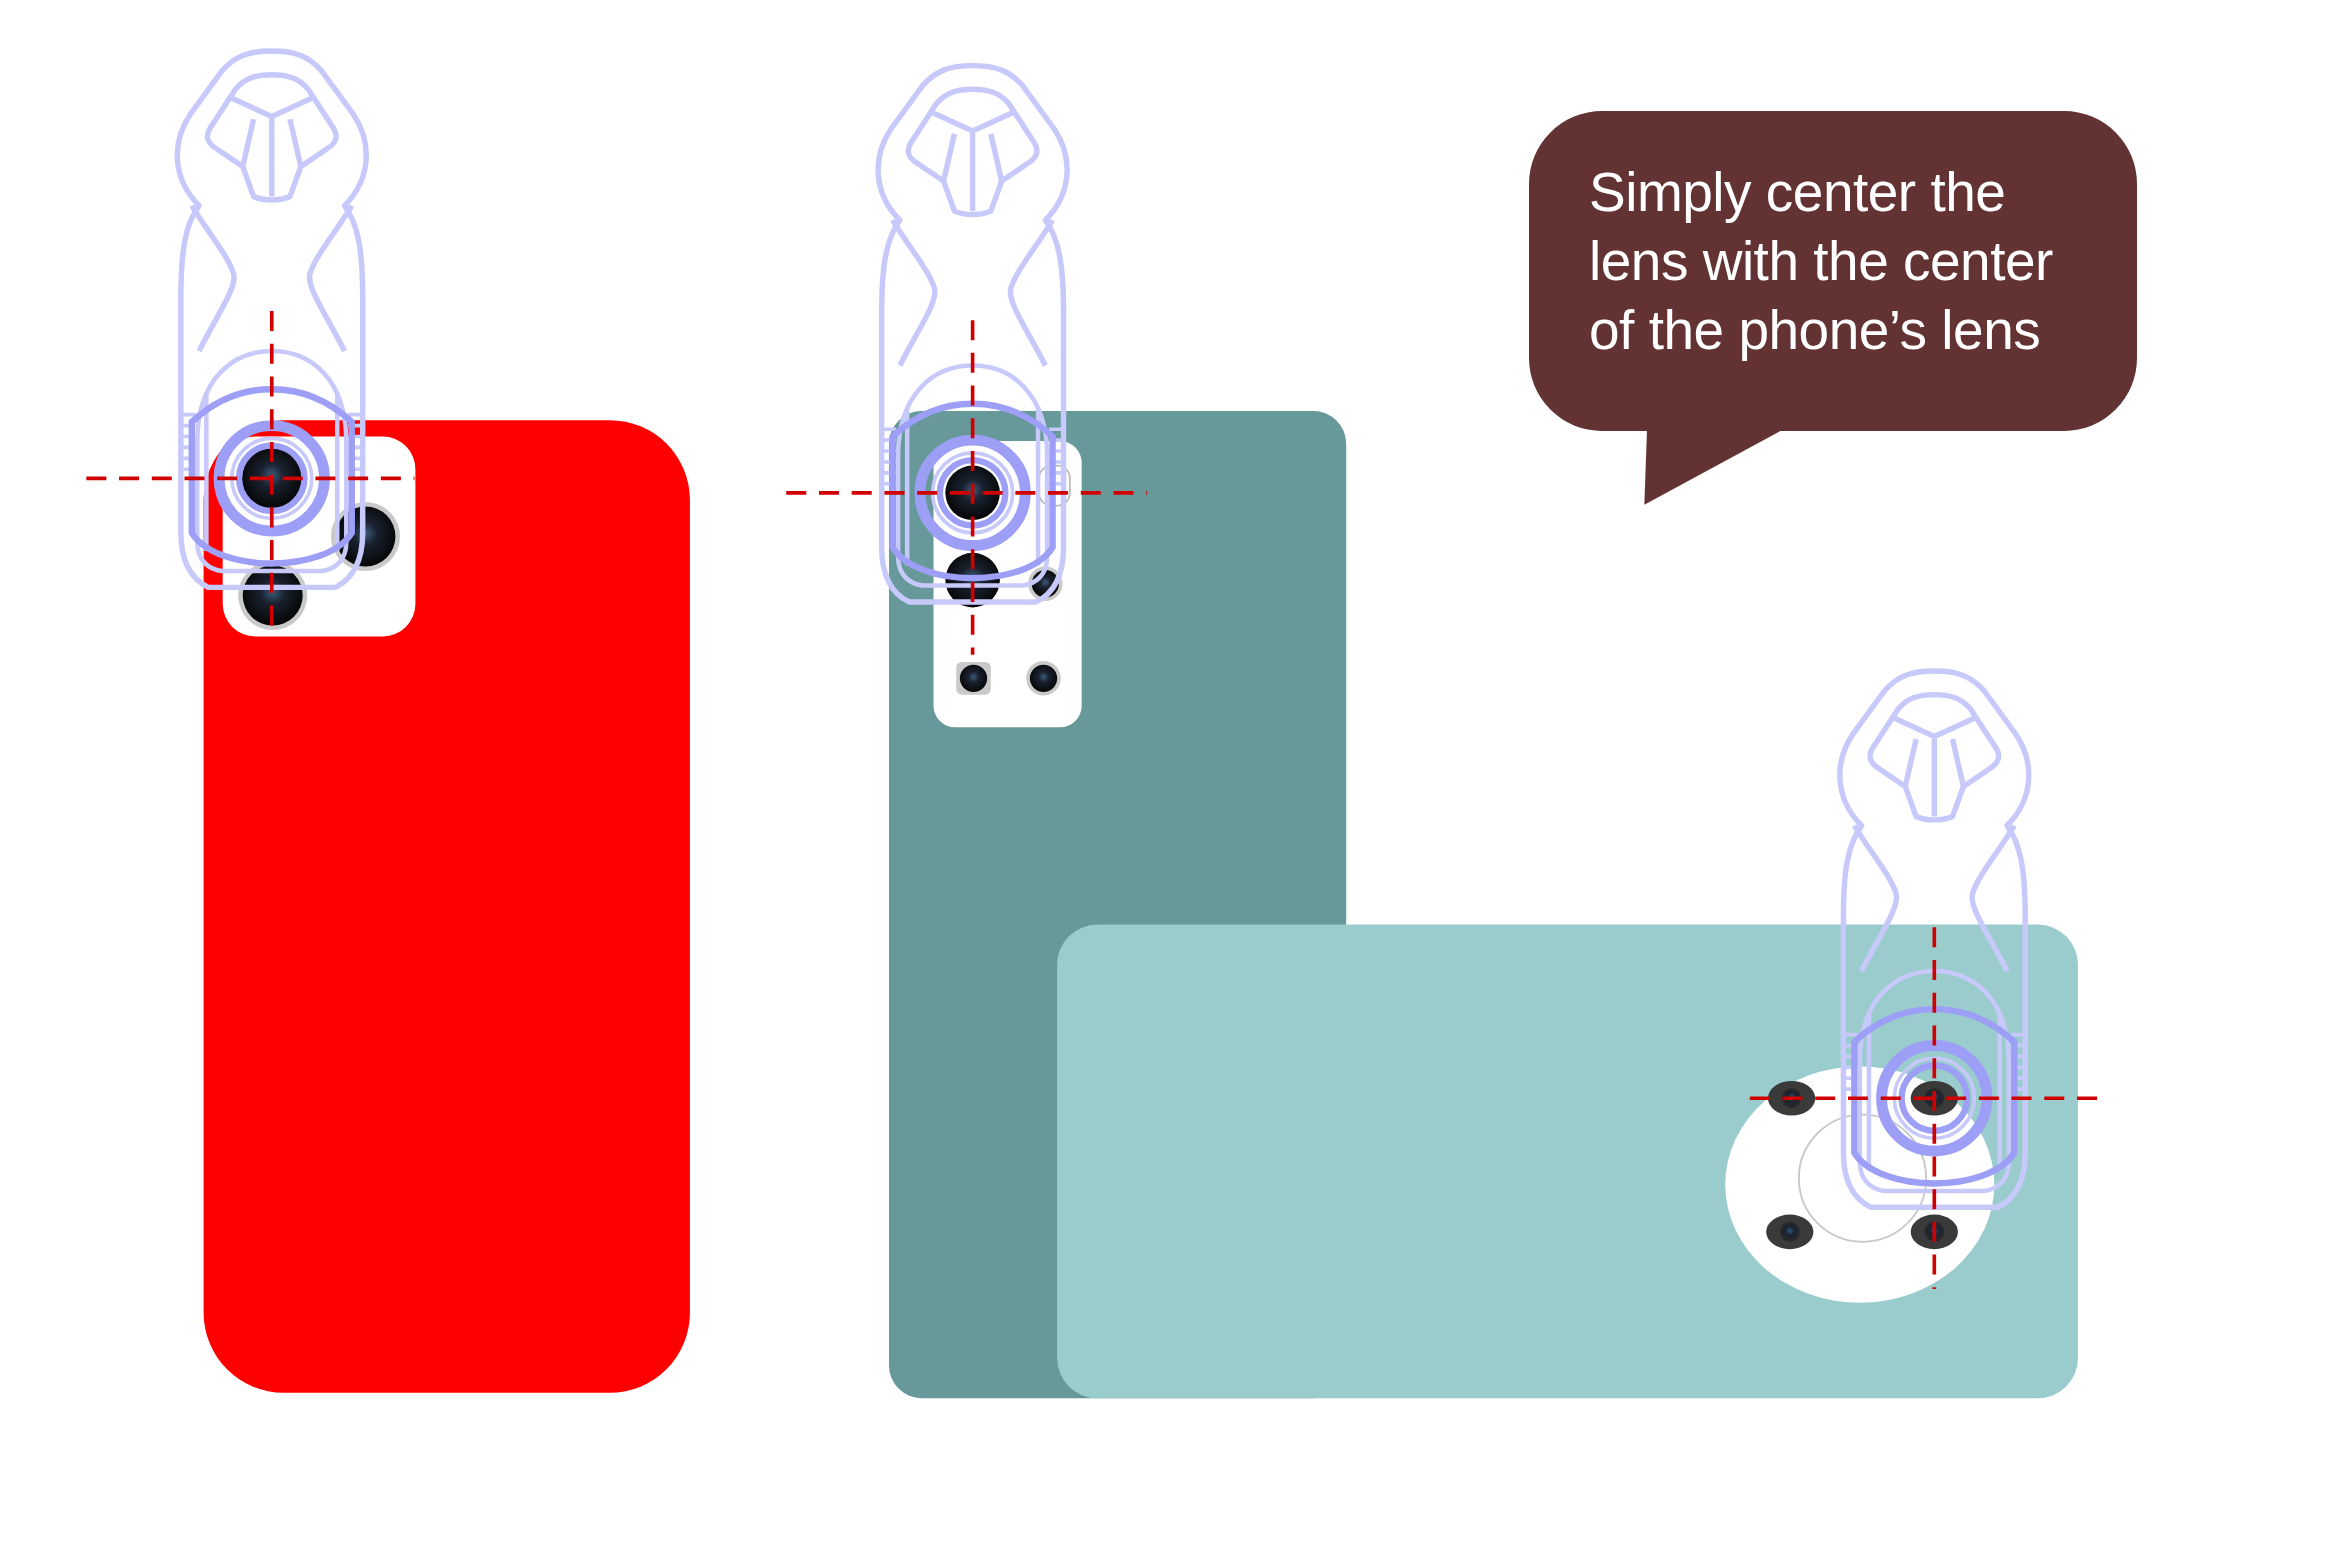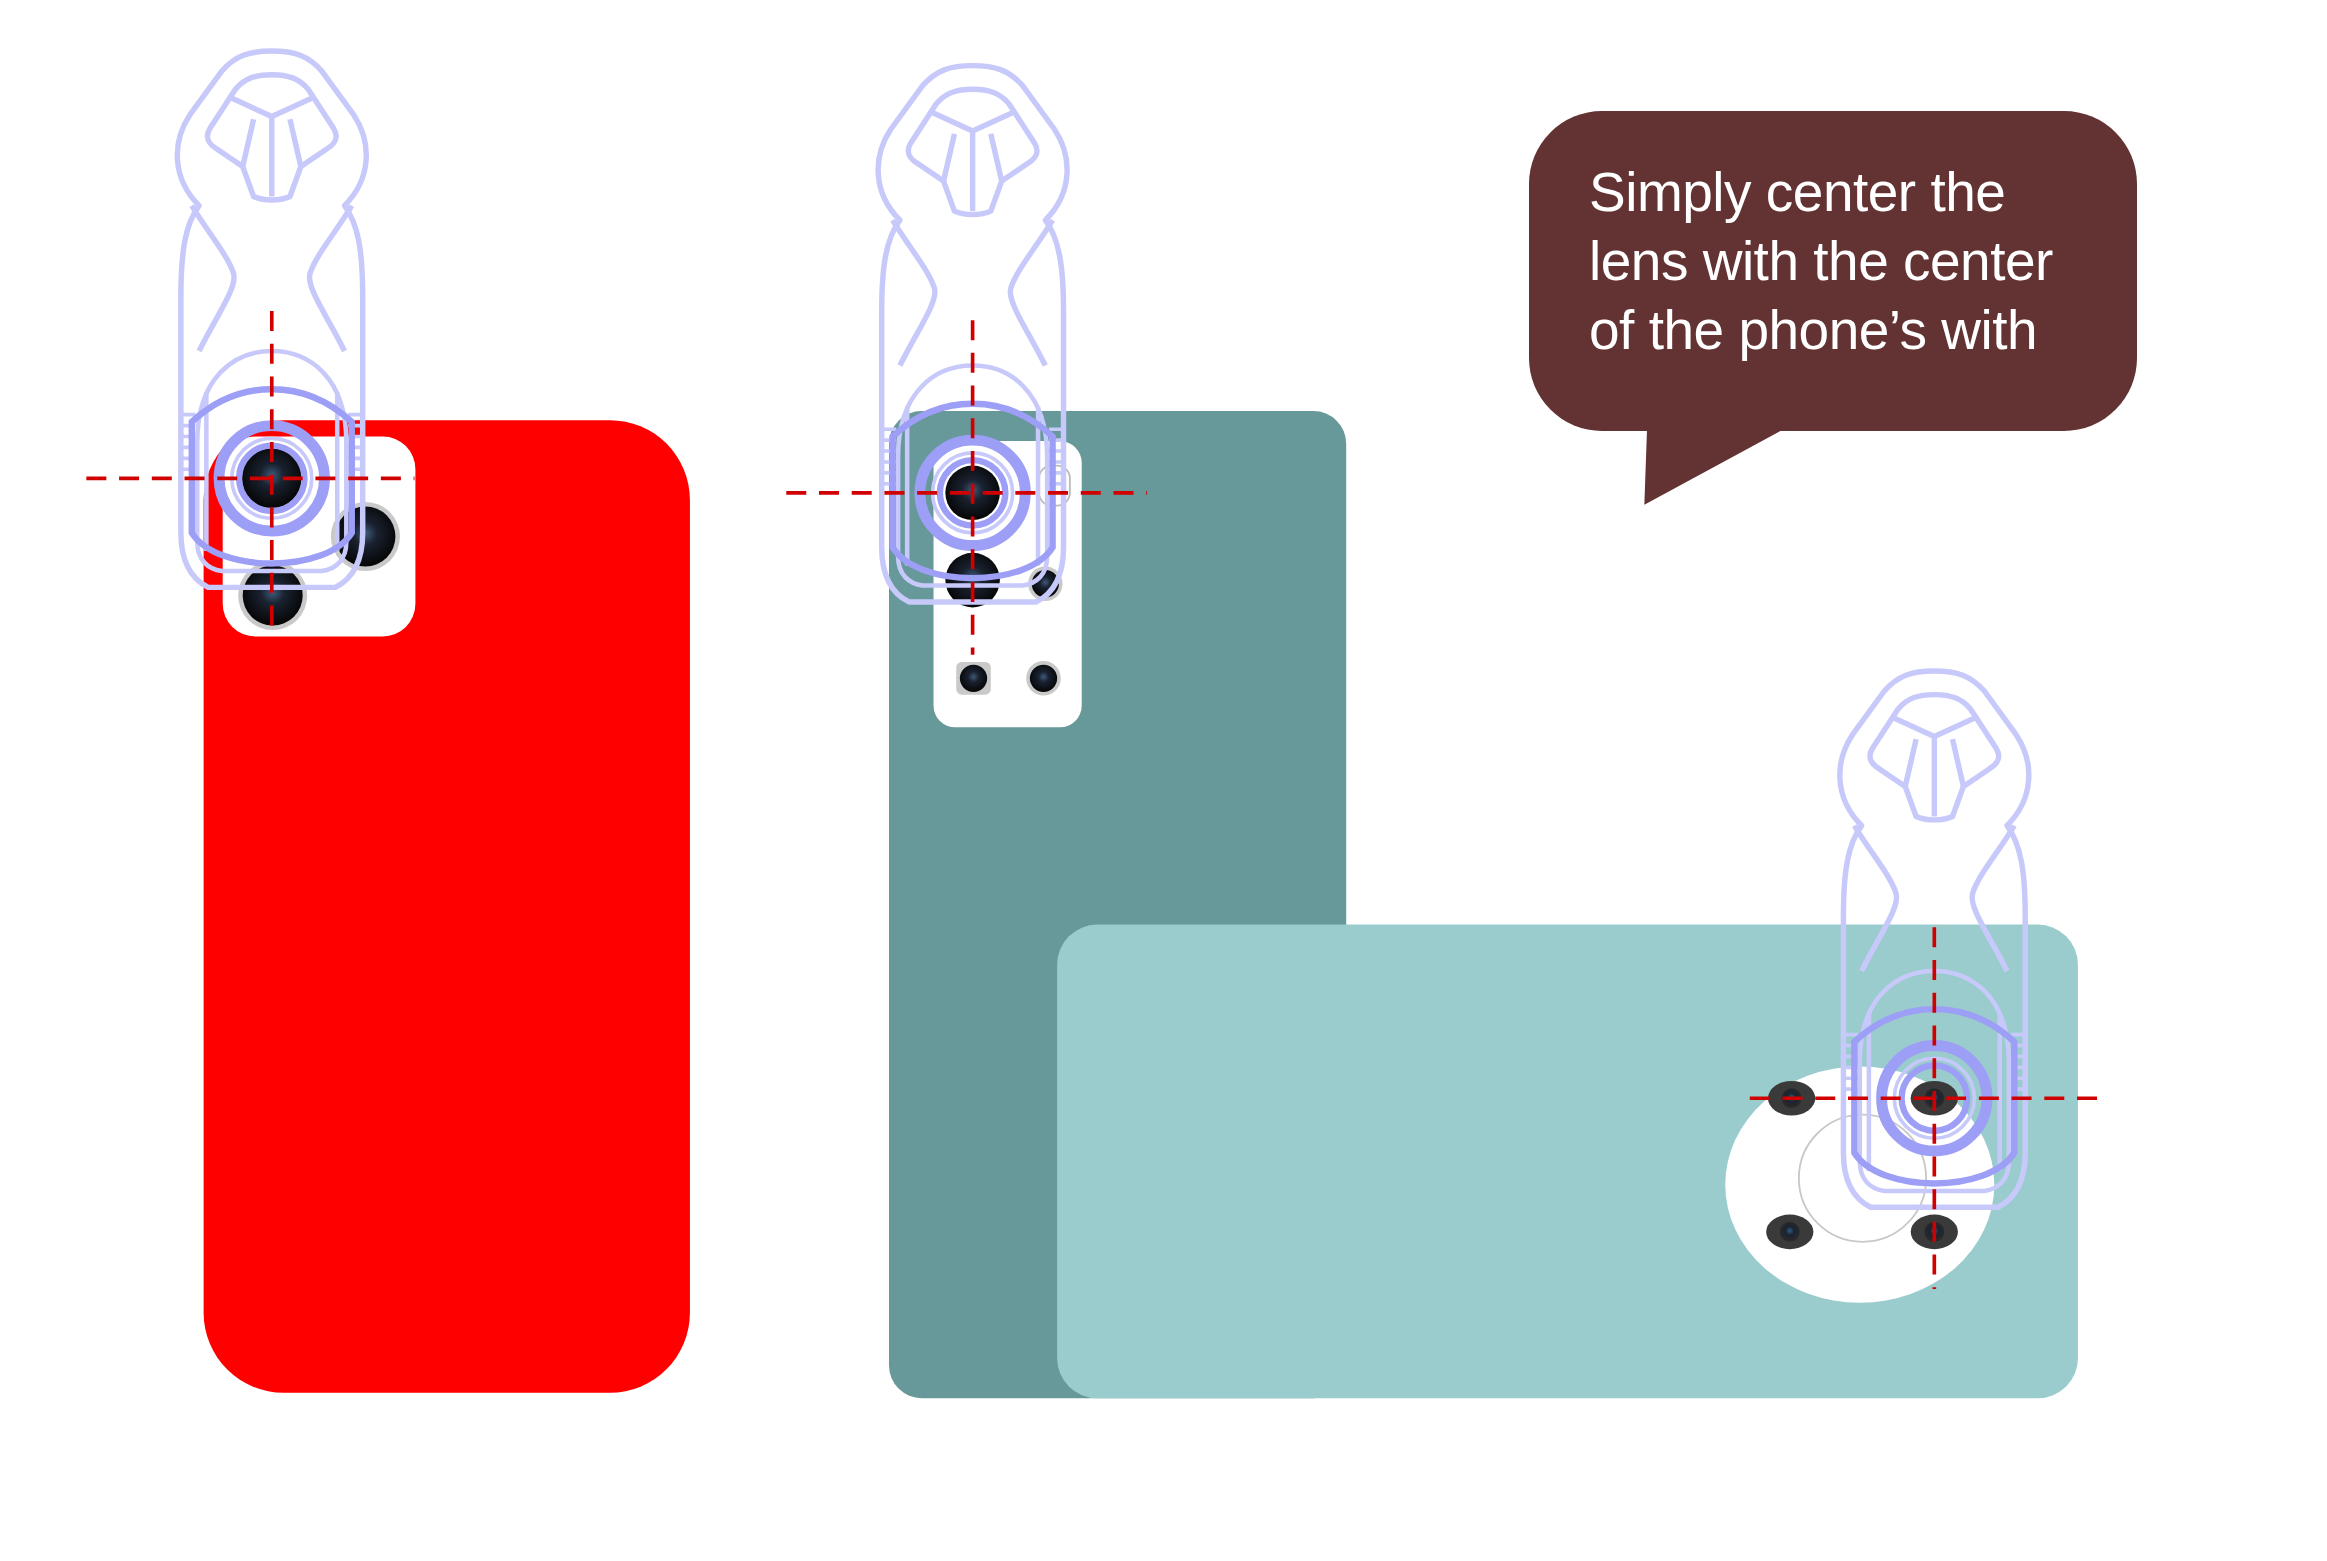--- a/index.html
+++ b/index.html
@@ -7,21 +7,21 @@
   .bubble { position: absolute; left: 1529px; top: 111px; width: 608px; height: 320px; background: #633232; border-radius: 73px; box-sizing: border-box; padding: 47px 0 0 60px; }
   .bubble-text { color: #ffffff; font-size: 55px; line-height: 69px; letter-spacing: -0.5px; white-space: pre-line; margin: 0; }
   svg.overlay { position: absolute; left: 0; top: 0; }
 </style>
 </head>
 <body>
 
 <div class="bubble">
   <p class="bubble-text"><span>Simply center the</span>
 <span>lens with the center</span>
-<span>of the phone’s with</span></p>
+<span>of the phone’s lens</span></p>
 </div>
 
 <svg class="overlay" width="2327" height="1562" viewBox="0 0 2560 1718">
   <defs>
     <radialGradient id="lensGrad" cx="50%" cy="45%" r="55%">
       <stop offset="0" stop-color="#3d5a7a"></stop>
       <stop offset="0.35" stop-color="#1a2230"></stop>
       <stop offset="1" stop-color="#050505"></stop>
     </radialGradient>
     <radialGradient id="lensGrad2" cx="50%" cy="45%" r="55%">

